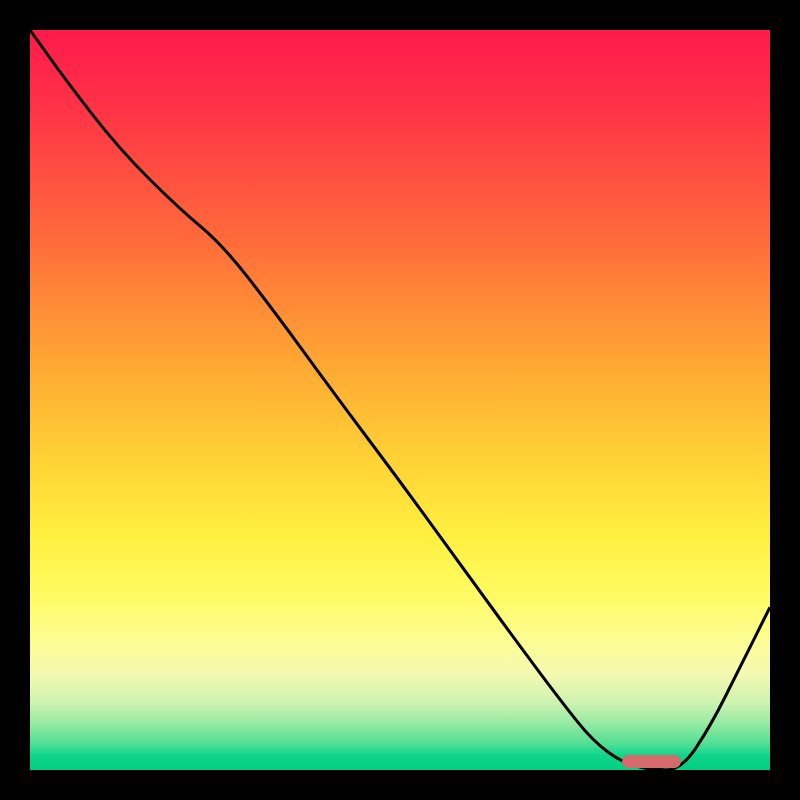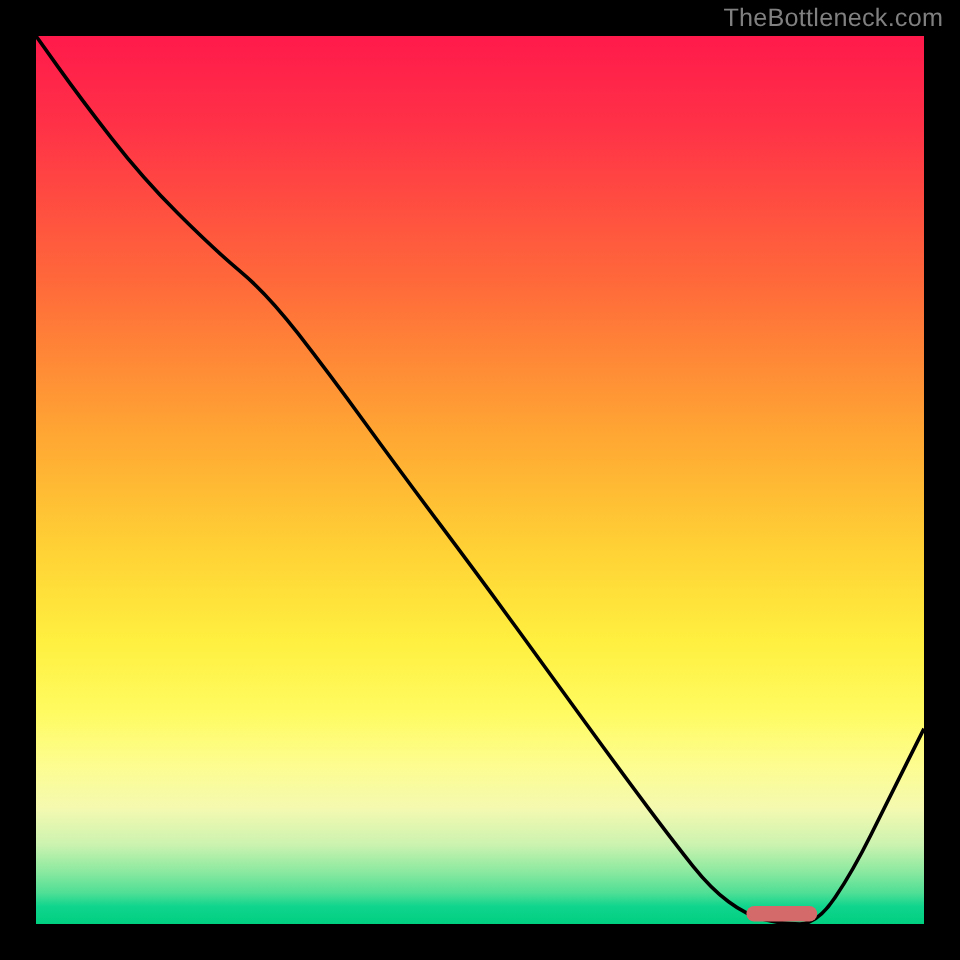--- a/index.html
+++ b/index.html
@@ -58,21 +58,20 @@
     left: 0;
     top: 0;
     width: 740px;
     height: 740px;
   }
 </style>
 </head>
 <body>
 
 <div class="frame">
-  <div class="watermark">TheBottleneck.com</div>
 
   <div class="plot-area">
     <svg class="curve" viewBox="0 0 740 740" preserveAspectRatio="none">
       <path fill="none" stroke="#000000" stroke-width="3" d="M 0 0 Q 0 0 18.5 25.899999999999977 Q 37 51.799999999999955 62.9 85.09999999999997 Q 88.8 118.39999999999998 118.4 148 Q 148 177.60000000000002 170.2 196.10000000000002 Q 192.4 214.60000000000002 218.3 247.9 Q 244.20000000000002 281.2 273.8 321.9 Q 303.4 362.59999999999997 336.7 407 Q 370 451.4 399.6 492.09999999999997 Q 429.2 532.8 458.8 573.5 Q 488.40000000000003 614.2 510.6 643.8 Q 532.8 673.4 547.5999999999999 691.9 Q 562.4 710.4 577.2 721.5 Q 592 732.6 606.8 736.3 Q 621.6 740 636.4000000000001 740 Q 651.2 740 666 717.8 Q 680.8000000000001 695.6 695.6 666 Q 710.4 636.4 725.2 606.8 L 740 577.2"></path>
     </svg>
     <div class="marker" style="left: 592px; width: 59.2px; bottom: 2px; background: rgb(212, 106, 106);"></div>
   </div>
 </div>
 
 </body></html>

